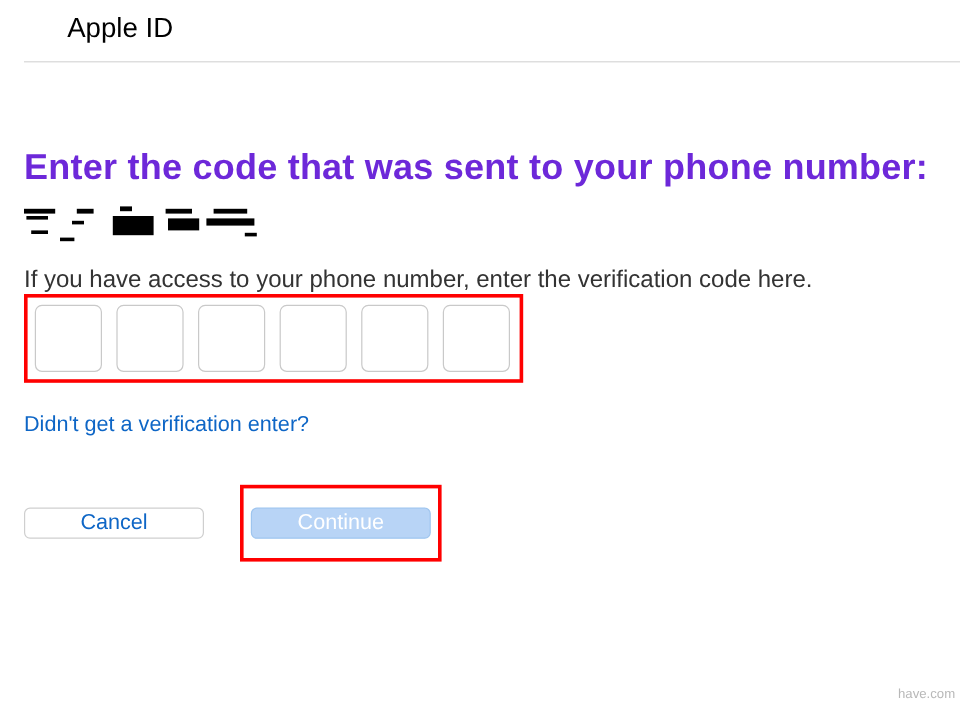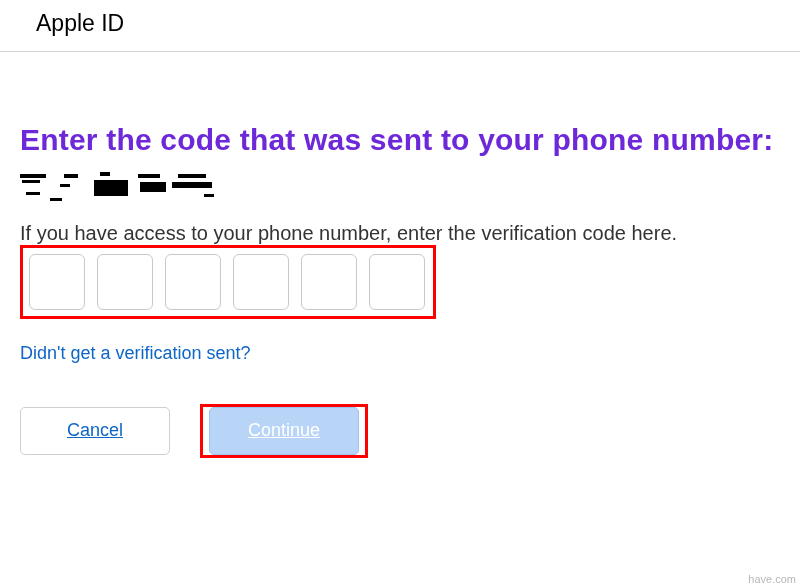--- a/index.html
+++ b/index.html
@@ -11,20 +11,21 @@
       font-family: -apple-system, BlinkMacSystemFont, "Helvetica Neue", Helvetica, Arial, sans-serif;
       width: 800px;
       height: 585px;
       background: #ffffff;
       position: relative;
       color: #000;
     }
     .header {
       padding: 10px 36px 14px;
       border-bottom: 1px solid #d6d6d6;
+      margin-left: 20px;
     }
     .page-title {
       font-size: 23px;
       font-weight: 400;
       color: #000;
     }
     .content {
       padding: 70px 20px 0 20px;
     }
     .heading {
@@ -82,46 +83,45 @@
       line-height: 1.6;
       cursor: pointer;
       text-decoration: none;
     }
     .button-row {
       display: flex;
       gap: 30px;
       align-items: center;
     }
     .btn {
-      height: 48px;
+      height: 26px;
       min-width: 150px;
       border-radius: 5px;
       font-size: 18px;
       cursor: pointer;
       padding: 0 20px;
       display: inline-flex;
       align-items: center;
       justify-content: center;
-      text-decoration: underline;
     }
     .btn-cancel {
       background: #fff;
       border: 1px solid #cfcfcf;
       color: #0e66c6;
     }
     .btn-continue {
       background: #b8d4f6;
       border: 1px solid #9ec5ef;
       color: #ffffff;
       position: relative;
     }
     .btn-continue-wrap {
       border: 3px solid #ff0000;
       display: inline-block;
-      padding: 0 6px;
+      padding: 16px 6px;
     }
     .watermark {
       position: absolute;
       bottom: 0;
       right: 4px;
       font-size: 11px;
       color: #b8b8b8;
       font-family: Arial, sans-serif;
     }
   </style>
@@ -158,21 +158,21 @@
       <input class="code-input" type="text" maxlength="1" value="" style="">
       <input class="code-input" type="text" maxlength="1" value="" style="">
       <input class="code-input" type="text" maxlength="1" value="" style="">
       <input class="code-input" type="text" maxlength="1" value="" style="">
       <input class="code-input" type="text" maxlength="1" value="" style="">
       <input class="code-input" type="text" maxlength="1" value="" style="">
     </div>
   </div>
 
   <div class="links">
-    <a class="link">Didn't get a verification sent?</a>
+    <a class="link">Didn't get a verification enter?</a>
   </div>
 
   <div class="button-row">
     <button class="btn btn-cancel">Cancel</button>
     <div class="btn-continue-wrap">
       <button class="btn btn-continue">Continue</button>
     </div>
   </div>
 </div>
 

